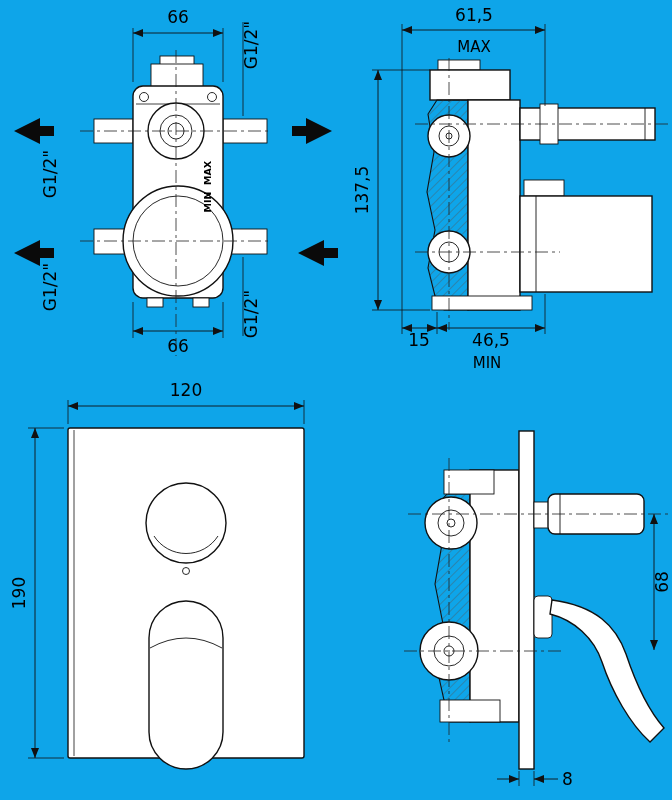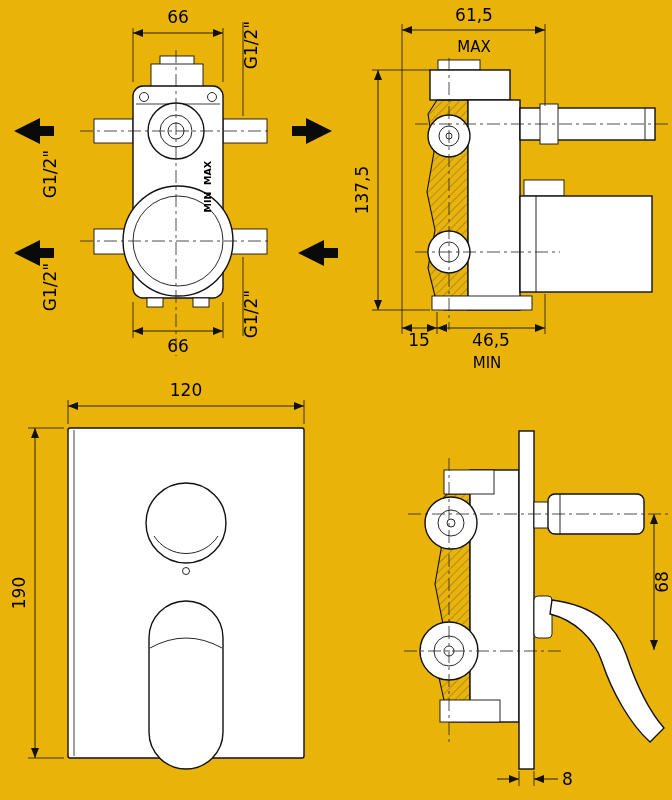--- a/index.html
+++ b/index.html
@@ -1,16 +1,16 @@
 <!DOCTYPE html>
 <html><head>
 <meta charset="utf-8">
 <style>
   html,body{margin:0;padding:0;background:#fff}
-  .wrap{width:672px;height:800px;background:#eab308;position:relative}
+  .wrap{width:672px;height:800px;background:#0ea5e9;position:relative}
   svg{display:block}
   .ln{fill:#fff;stroke:#111;stroke-width:1.4}
   .ln2{fill:#fff;stroke:#111;stroke-width:0.9}
   .ln2n{fill:none;stroke:#111;stroke-width:0.9}
   .dim{fill:none;stroke:#111;stroke-width:0.9}
   .ext{fill:none;stroke:#111;stroke-width:0.8}
   .cl{fill:none;stroke:#222;stroke-width:0.8;stroke-dasharray:13 4 3 4}
   .hatch{fill:url(#hatch);stroke:#111;stroke-width:1.1}
   text{font-family:"DejaVu Sans","Liberation Sans",sans-serif;fill:#000}
   .txt{font-size:17px}

